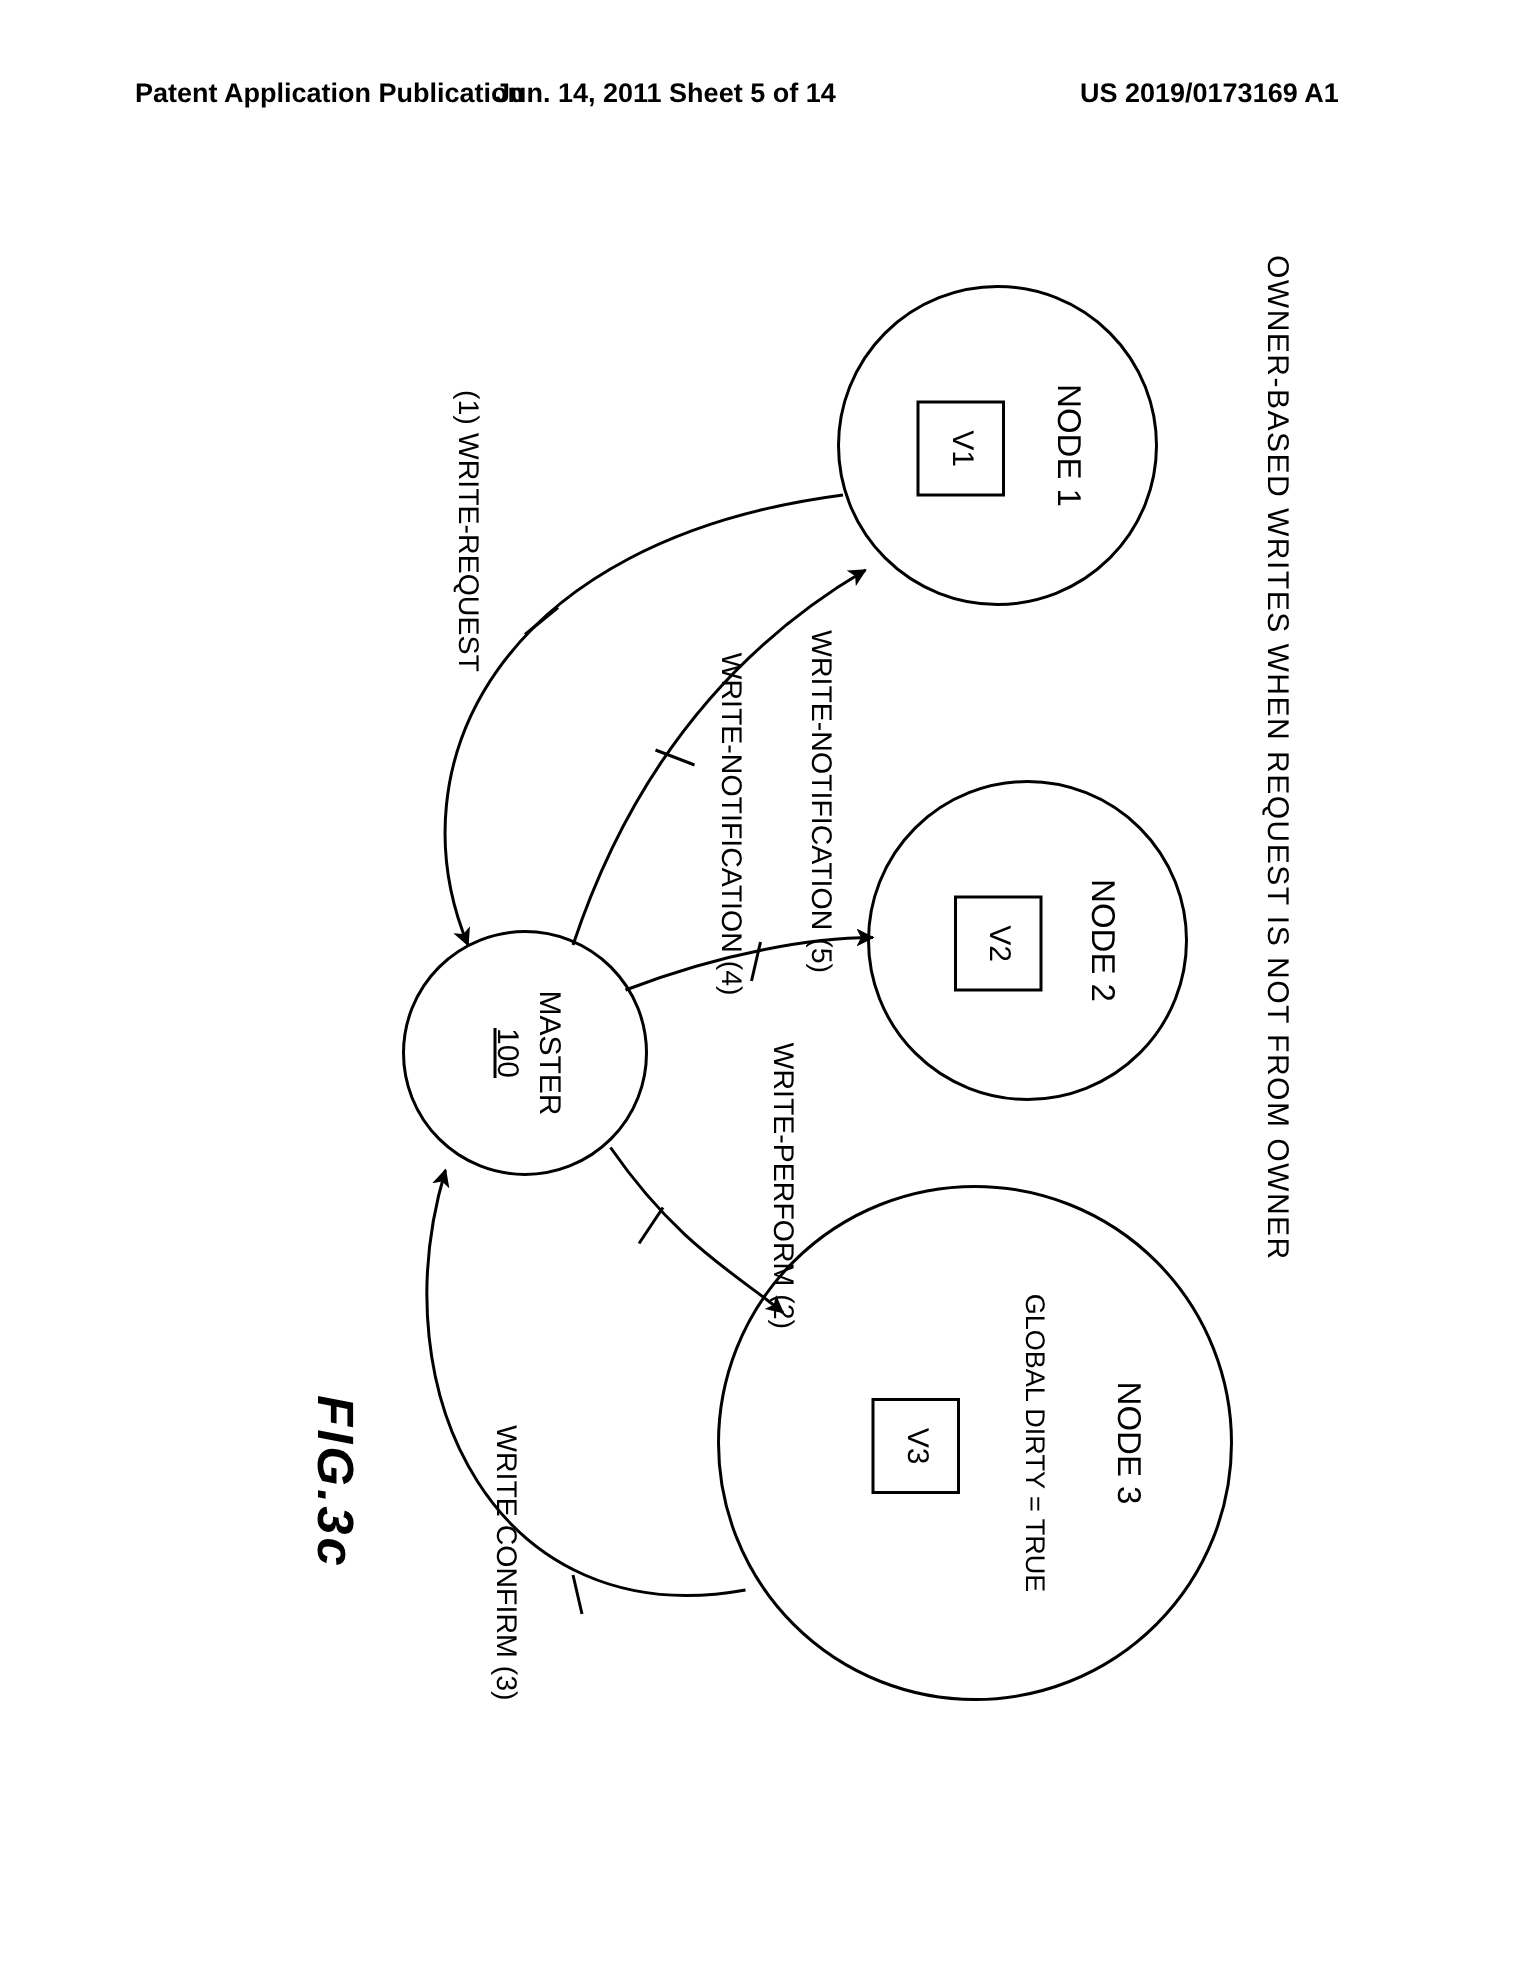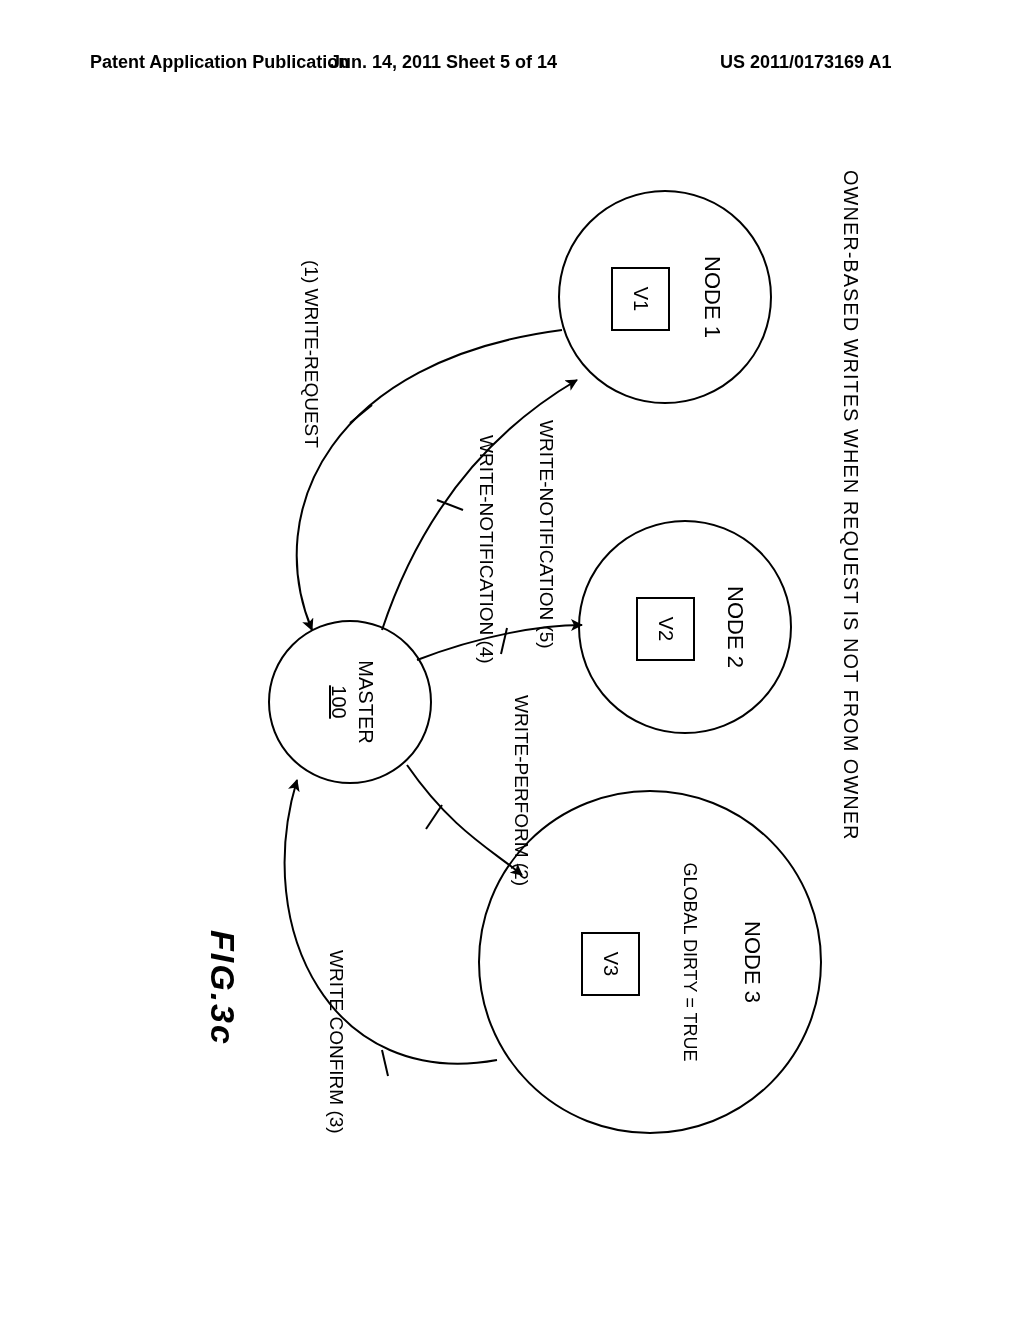--- a/index.html
+++ b/index.html
@@ -102,21 +102,21 @@
     height: 100%;
     overflow: visible;
   }
 </style>
 </head>
 <body>
 
 <div class="page">
   <div class="hdr hdr-left">Patent Application Publication</div>
   <div class="hdr hdr-mid">Jun. 14, 2011   Sheet 5 of 14</div>
-  <div class="hdr hdr-right">US 2011/0173169 A1</div>
+  <div class="hdr hdr-right">US 2019/0173169 A1</div>
 
   <div class="diagram">
     <div class="inner">
 
       <div class="caption" style="left:40px; top:-10px;">OWNER-BASED WRITES WHEN REQUEST IS NOT FROM OWNER</div>
 
       <div class="node" style="left:60px; top:80px; width:210px; height:210px;">
         <div class="node-label" style="top:45px;">NODE 1</div>
         <div class="vbox" style="left:75px; top:100px; width:60px; height:55px;">V1</div>
       </div>

